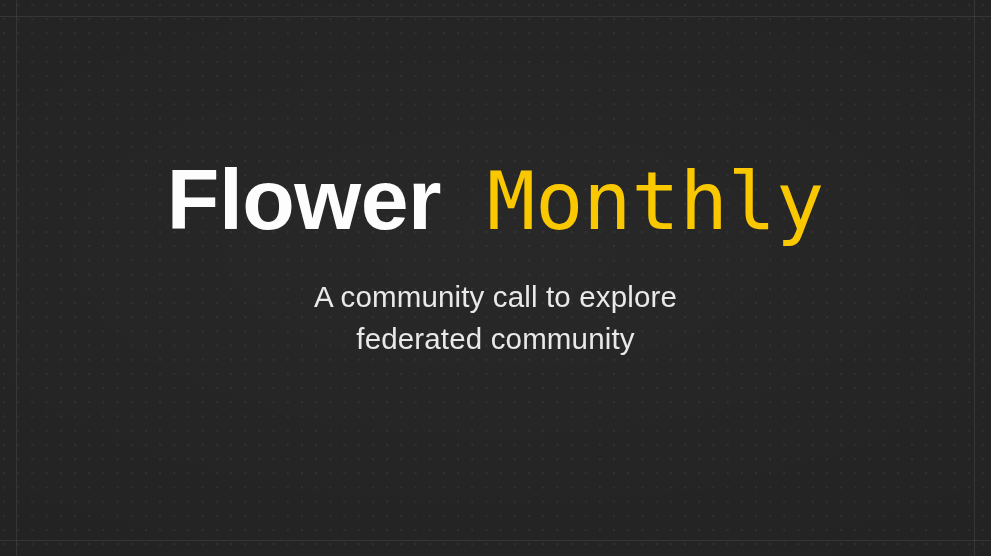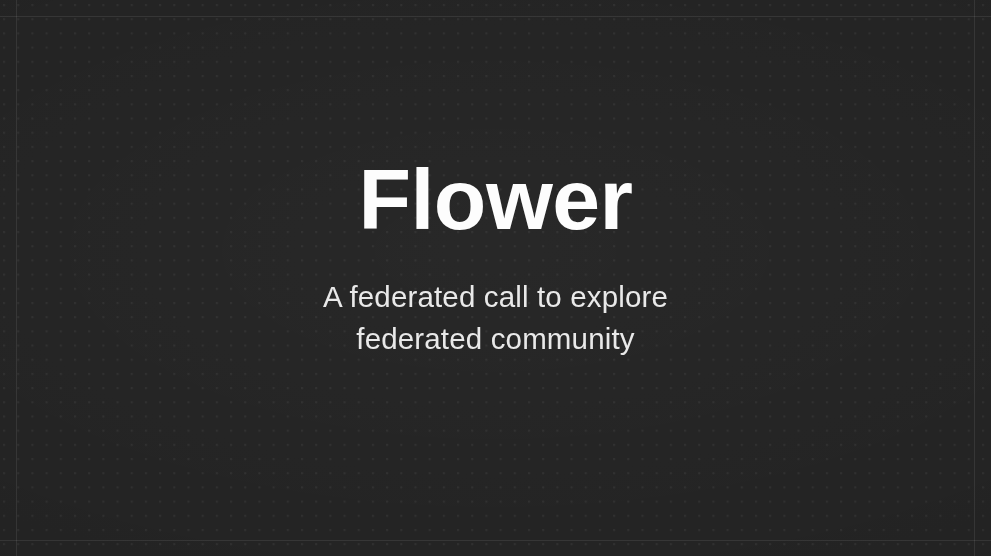--- a/index.html
+++ b/index.html
@@ -117,21 +117,22 @@
 
   <div class="guide h" id="guide-top"></div>
   <div class="guide h" id="guide-bottom"></div>
   <div class="guide v" id="guide-left"></div>
   <div class="guide v" id="guide-right"></div>
 
   <div id="stage">
 
     <div id="title-line">
       <span id="title-primary">Flower</span>
+      <span id="title-accent">Monthly</span>
     </div>
 
     <div id="subtitle">
-      <span class="sub-line">A federated call to explore</span>
+      <span class="sub-line">A community call to explore</span>
       <span class="sub-line">federated community</span>
     </div>
 
   </div>
 </div>
 
 </body></html>

